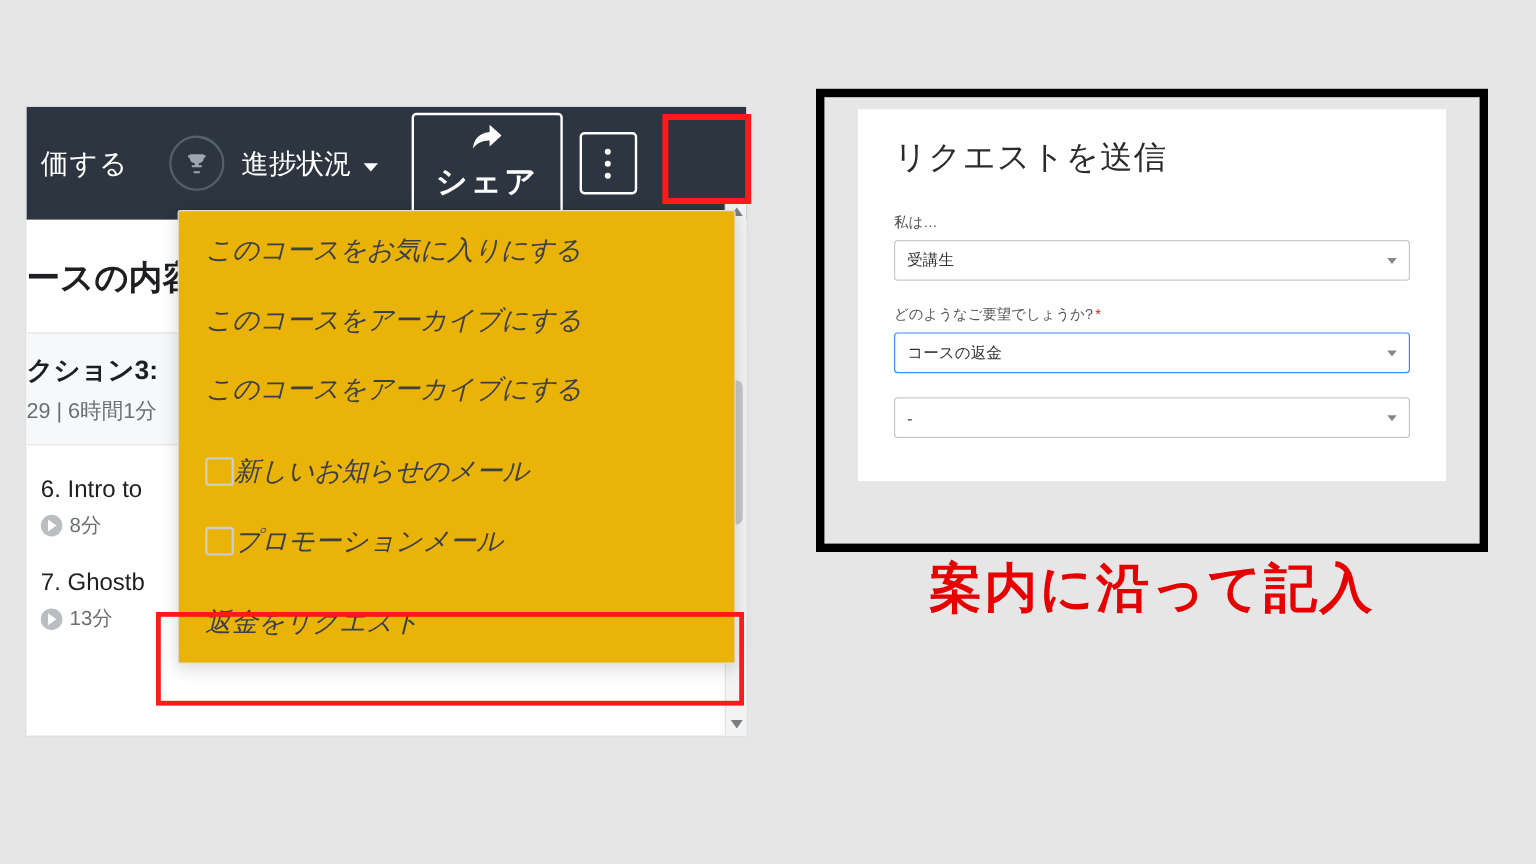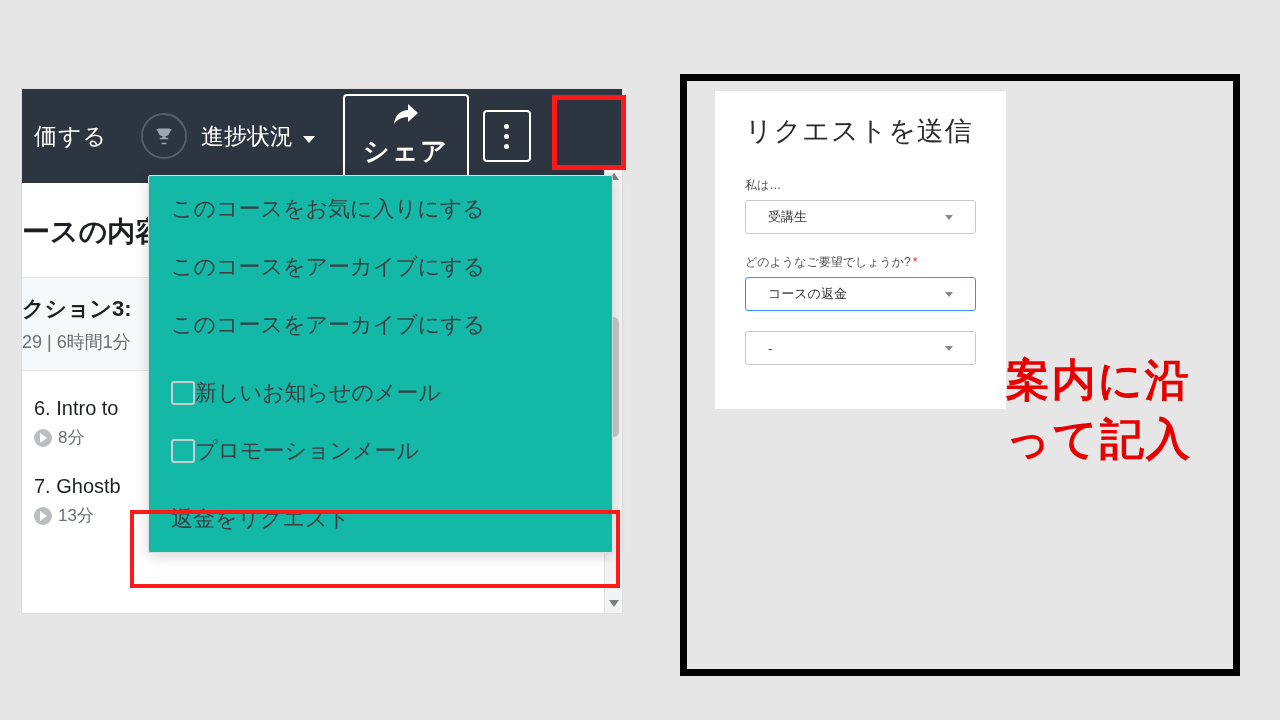--- a/index.html
+++ b/index.html
@@ -86,24 +86,25 @@
   .lesson { padding: 8px 0 18px 12px; }
   .lesson-title { font-size:20px; color:#1d1f22; }
   .lesson-meta { font-size:17px; color:#6a6f73; margin-top:6px; display:flex; align-items:center; gap:6px;}
   .play-ico { width:18px;height:18px;border-radius:50%;background:#babdc1; position:relative;}
   .play-ico::after{content:"";position:absolute;left:6px;top:4px;width:0;height:0;
     border-top:5px solid transparent;border-bottom:5px solid transparent;border-left:7px solid #fff;}
 
   
   .dropdown {
     position:absolute; left:148px; top:175px;
-    width: 465px; background:#14b8a6;
+    width: 465px; background:#eab308;
     border:1px solid #dcdee1; border-radius:2px;
     box-shadow: 0 4px 14px rgba(0,0,0,0.15);
     padding: 4px 0;
+    font-style: italic;
   }
   .dd-item {
     padding: 14px 22px; font-size:22px; color:#3c3f44;
   }
   .dd-item.check { display:flex; align-items:center; }
   .dd-check { width:24px;height:24px;border:2px solid #c9ccd0;border-radius:3px;flex-shrink:0; }
   .dd-sep { height:10px; }
   .refund-highlight {
     position:absolute; left:130px; top:510px;
     width: 490px; height: 78px;
@@ -116,45 +117,45 @@
   .left-scrollbar .thumb{ position:absolute; left:3px; right:3px; top:150px; height:120px;
     background:#c5c7ca; border-radius:6px;}
   .left-scrollbar .arr{position:absolute;left:4px;width:0;height:0;
     border-left:5px solid transparent;border-right:5px solid transparent;}
   .left-scrollbar .arr.up{top:6px;border-bottom:7px solid #7a7d82;}
   .left-scrollbar .arr.dn{bottom:6px;border-top:7px solid #7a7d82;}
 
   
   .right-panel {
     position:absolute; left:680px; top:74px;
-    width: 560px; height: 602px;
+    width: 560px; height: 386px;
     border: 7px solid #000;
     background:#e6e6e6;
-    display:flex; flex-direction:row; align-items:flex-start;
+    display:flex; flex-direction:column; align-items:flex-start;
     padding: 10px 28px 0 28px;
   }
   .form-card {
     width: 100%; min-height: 310px;
     background:#fff;
     padding: 22px 30px 24px 30px;
   }
   .form-title {
     font-size: 27px; color:#2b2b2b; letter-spacing:1px;
     margin-bottom: 28px;
   }
   .form-label {
     font-size: 12px; color:#555; margin-bottom:6px;
   }
   .form-label .req::after{content:"*"; color:#d22; margin-left:2px;}
   .select {
     width:100%; height:34px;
     border:1px solid #c7cacd; border-radius:3px;
     background:#fff;
     display:flex; align-items:center; justify-content:space-between;
-    padding: 0 22px; font-size:13px; color:#333;
+    padding: 0 10px; font-size:13px; color:#333;
     margin-bottom: 20px;
   }
   .select.active { border-color:#3d8ef7; }
   .select .tri{width:0;height:0;border-left:4px solid transparent;border-right:4px solid transparent;
     border-top:5px solid #888;}
   .instruction {
     color:#e60000; font-size:44px; font-weight:800;
     margin-top: 60px; letter-spacing:2px;
     align-self:center;
   }

